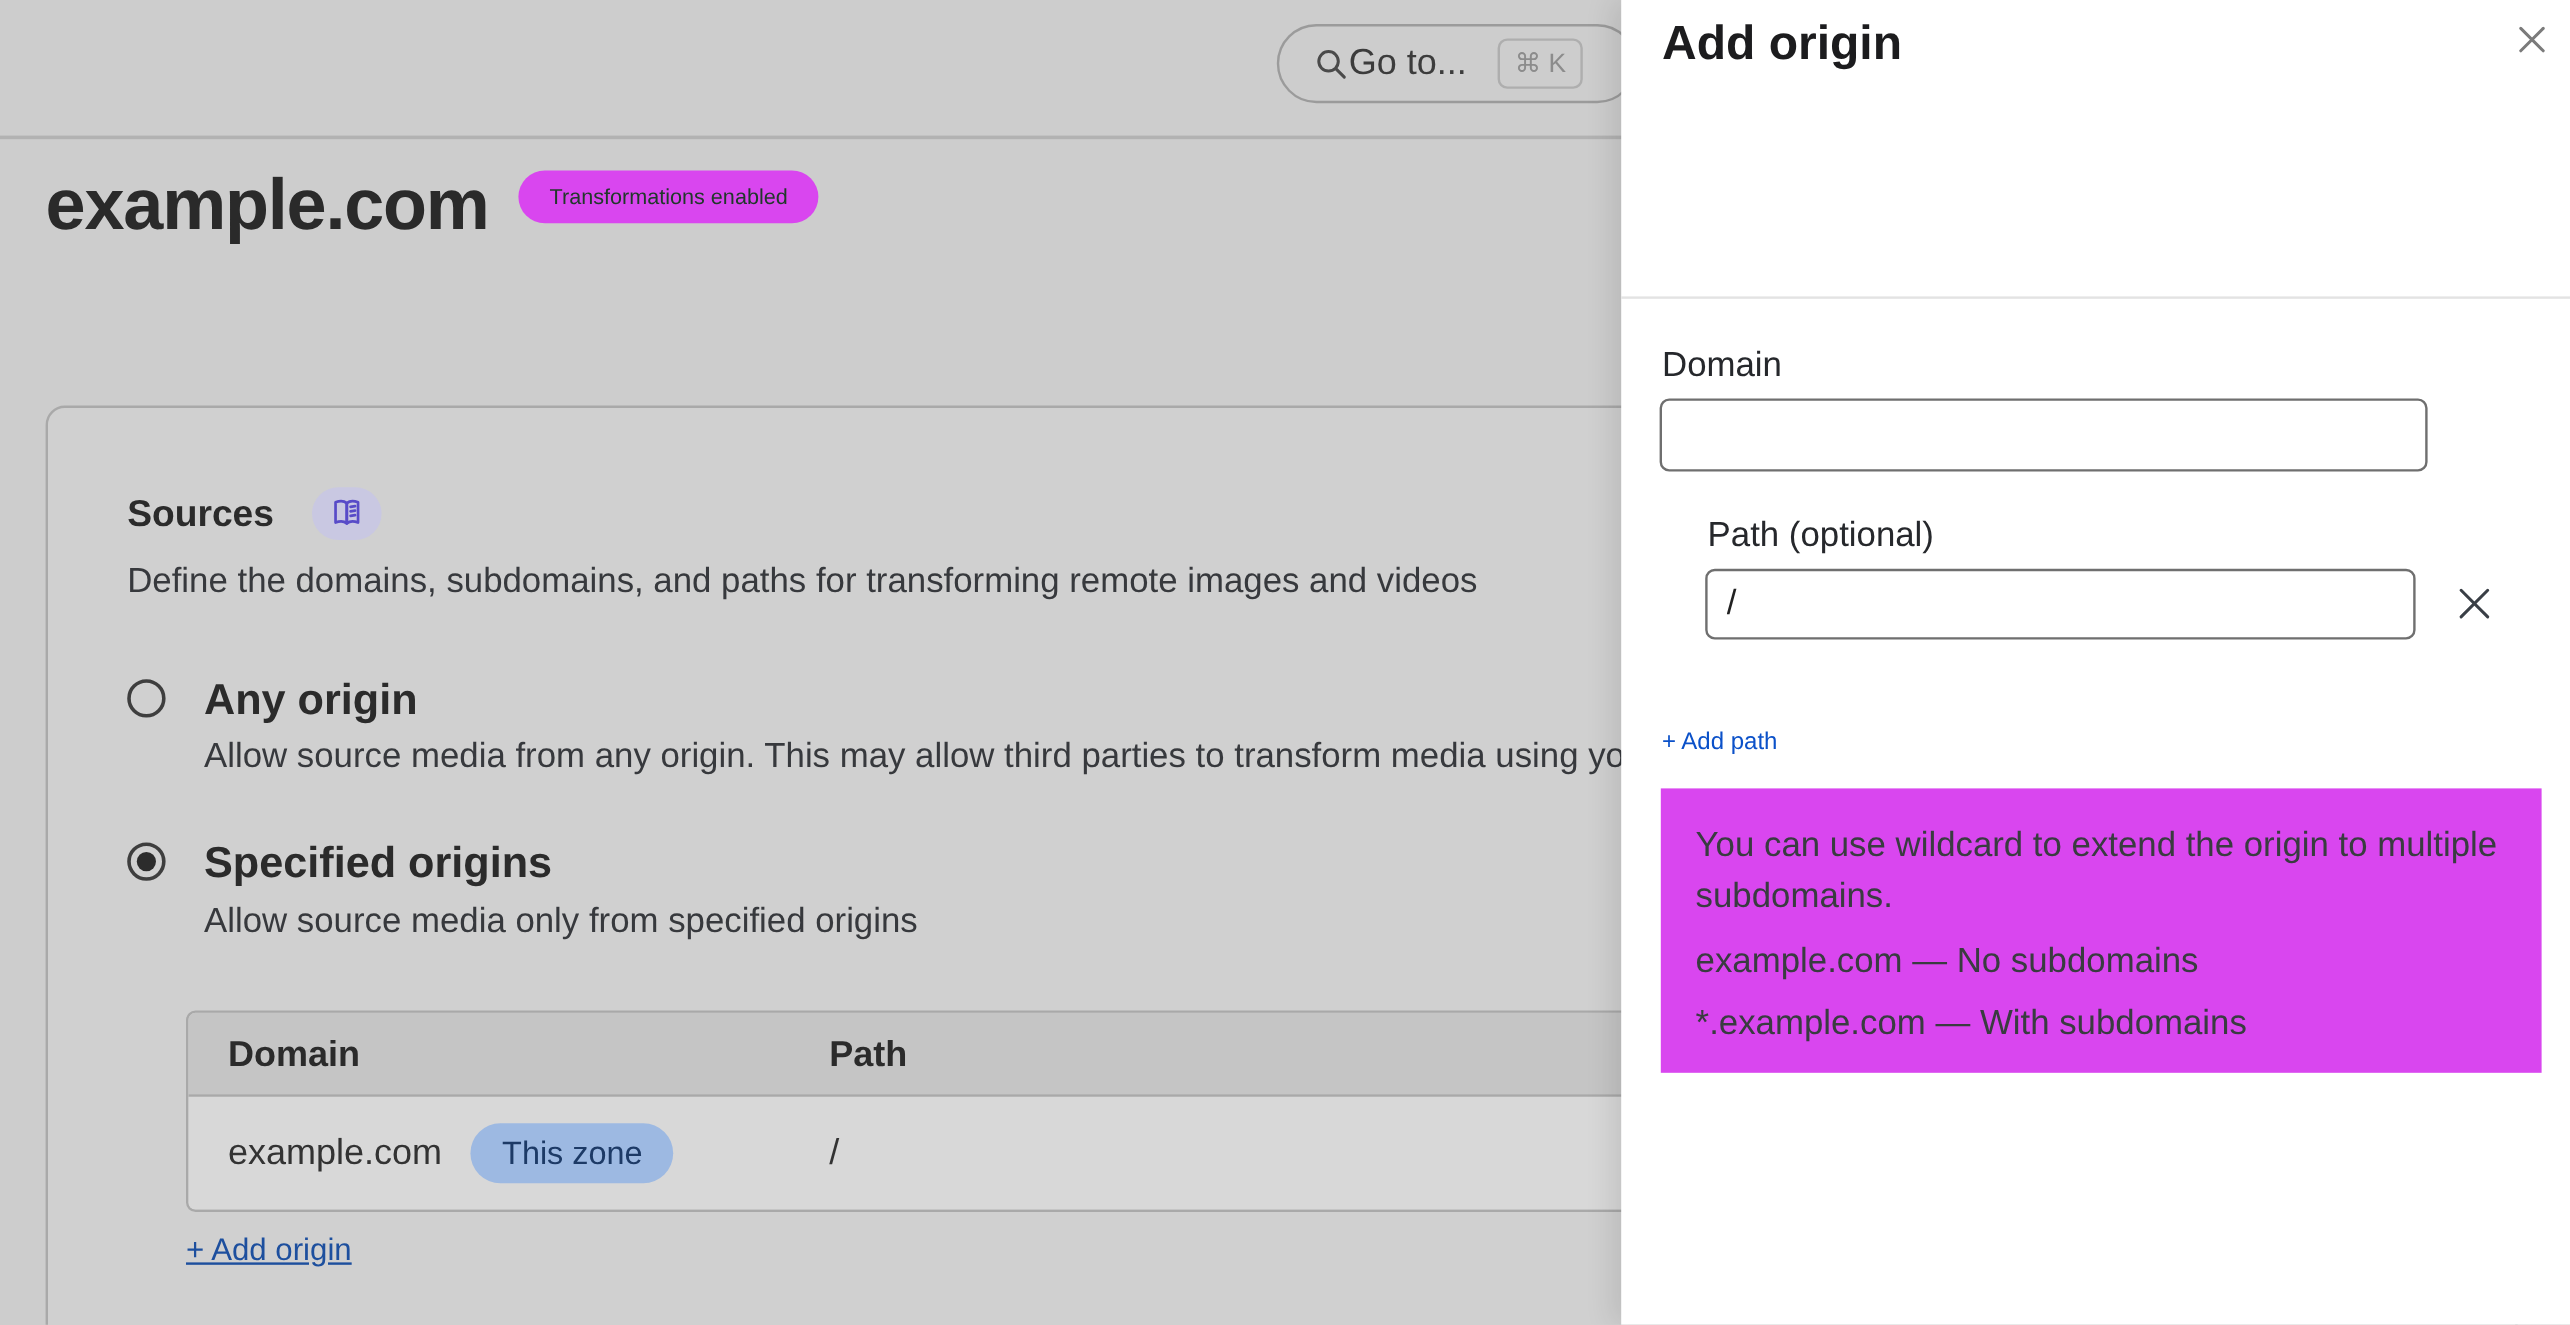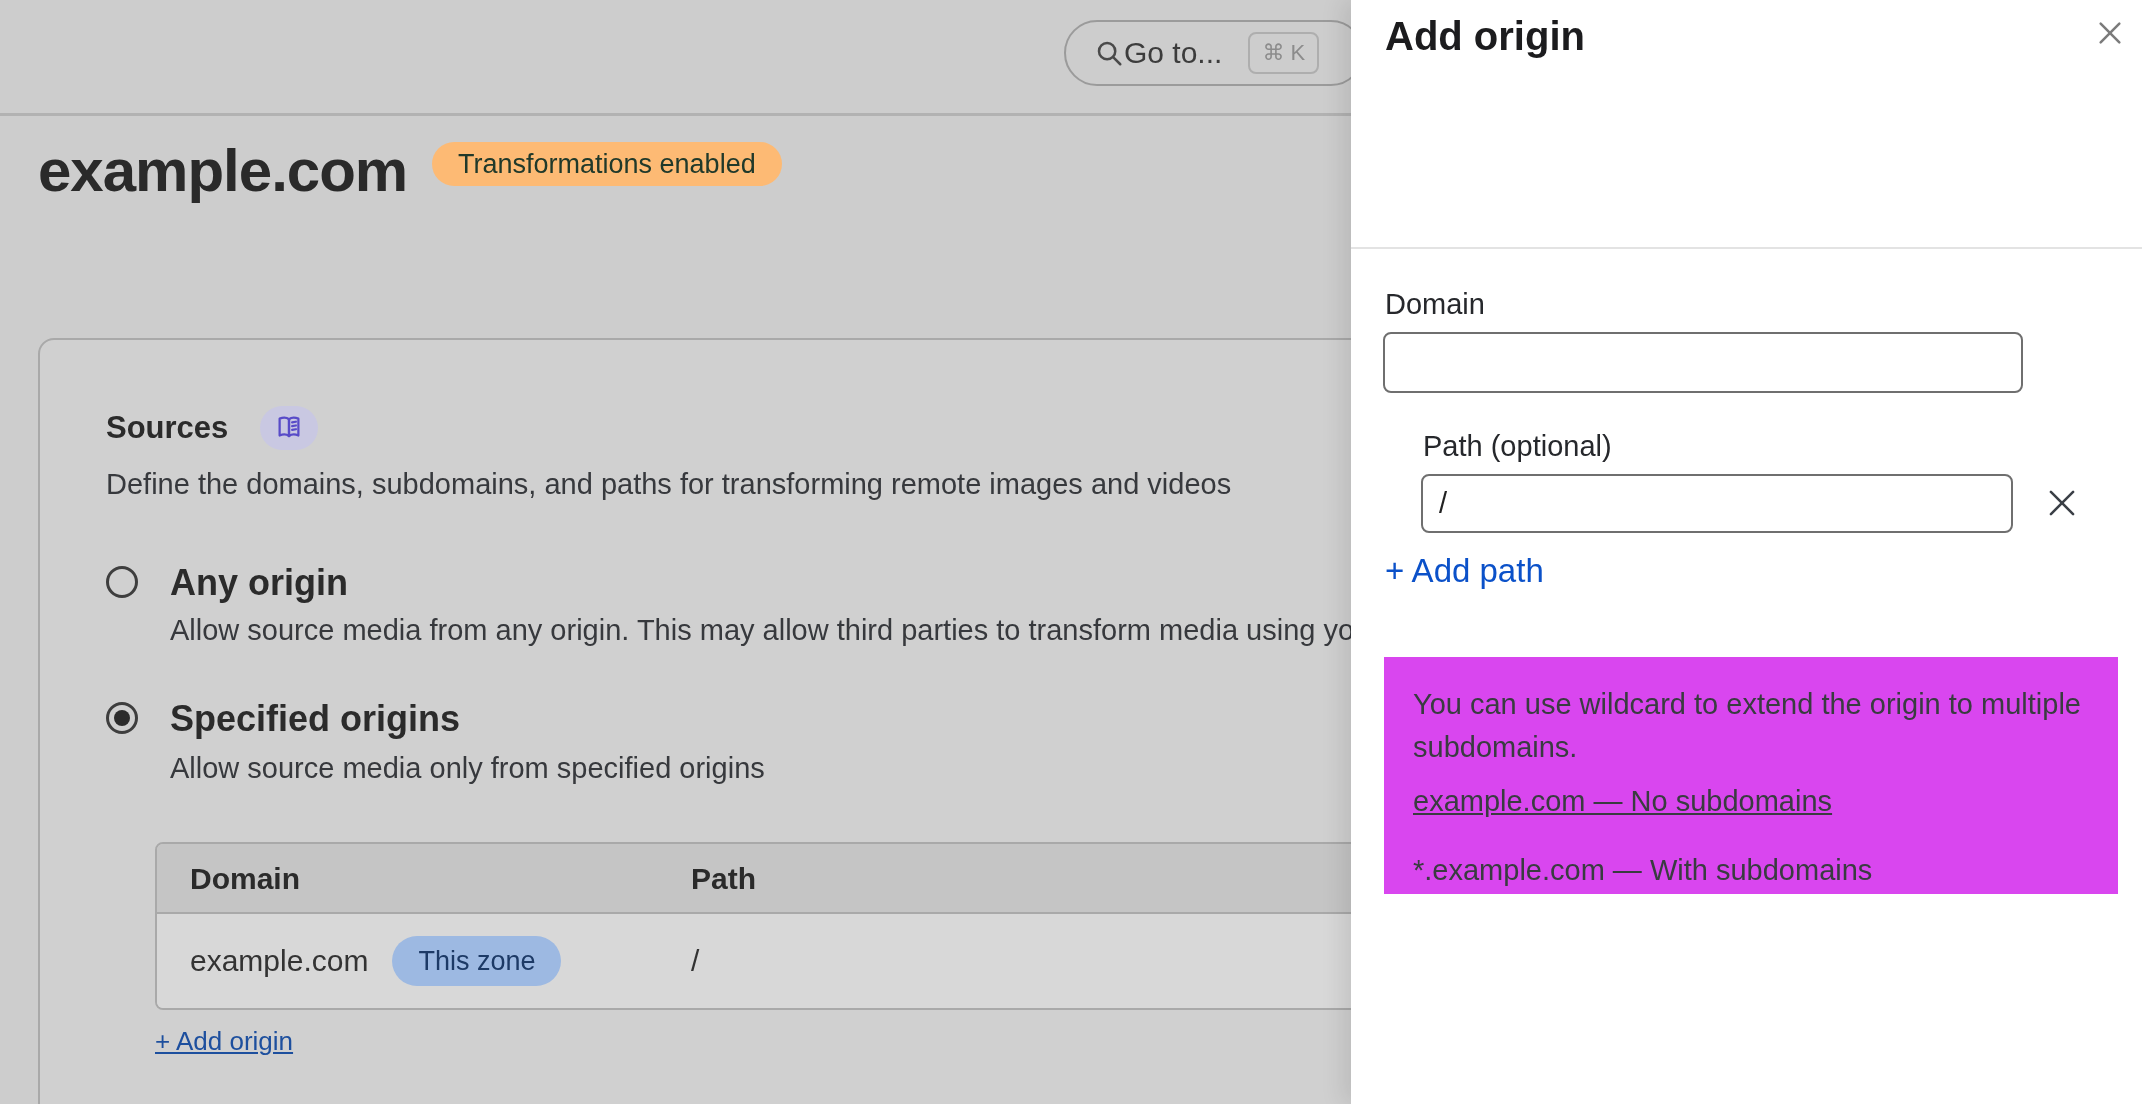--- a/index.html
+++ b/index.html
@@ -27,22 +27,22 @@
     margin-left: 26px; border: 2px solid #aeaeae; border-radius: 8px;
     color: #8c8c8c; font-size: 22px; padding: 6px 12px; white-space: nowrap;
   }
 
   .page-title {
     position: absolute; left: 38px; top: 136px;
     font-size: 60px; font-weight: 600; color: #2a2a2a; letter-spacing: -1px;
   }
   .status-badge {
     position: absolute; left: 432px; top: 142px; height: 44px;
-    background: #fdba74; color: #20392a; border-radius: 22px;
-    font-size: 27px; line-height: 44px; padding: 0 26px; white-space: nowrap;
+    background: #d946ef; color: #20392a; border-radius: 22px;
+    font-size: 18px; line-height: 44px; padding: 0 26px; white-space: nowrap;
   }
 
   .card {
     position: absolute; left: 38px; top: 338px; width: 2060px; height: 1100px;
     border: 2px solid #a9a9a9; border-radius: 16px; background: #d0d0d0;
   }
   .sources-row { position: absolute; left: 66px; top: 66px; display: flex; align-items: center; gap: 32px; }
   .sources-heading { font-size: 31px; font-weight: 700; color: #2b2b2b; }
   .doc-chip {
     width: 58px; height: 44px; border-radius: 22px; background: #c9c8e2;
@@ -112,31 +112,31 @@
     font-size: 29px; color: #222; padding: 0 16px; outline: none;
   }
   .inp-domain { left: 32px; top: 332px; width: 640px; height: 61px; }
   .inp-path   { left: 70px; top: 474px; width: 592px; height: 59px; }
 
   .remove-path {
     position: absolute; left: 688px; top: 480px; width: 46px; height: 46px;
     display: flex; align-items: center; justify-content: center; cursor: pointer;
   }
   .add-path-link {
-    position: absolute; left: 34px; top: 552px;
-    font-size: 33px; color: #0b51c9; cursor: pointer; white-space: nowrap;
+    position: absolute; left: 34px; top: 607px;
+    font-size: 20px; color: #0b51c9; cursor: pointer; white-space: nowrap;
   }
 
   .info-box {
     position: absolute; left: 33px; top: 657px; width: 734px; height: 237px;
     background: #d946ef; padding: 26px 24px 0 29px; color: #393c40;
   }
   .info-box p { font-size: 29px; line-height: 43px; }
   .info-p1 { width: 680px; margin-bottom: 11px; }
-  .info-p2 { margin-bottom: 26px; text-decoration: underline; }
+  .info-p2 { margin-bottom: 9px; }
 
   svg { display: block; }
 </style>
 </head>
 <body>
 
 <div class="main">
 
   <div class="topbar">
     <div class="search-pill">

